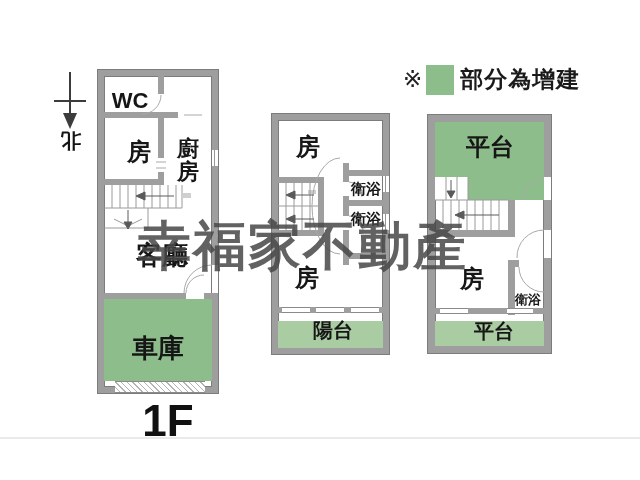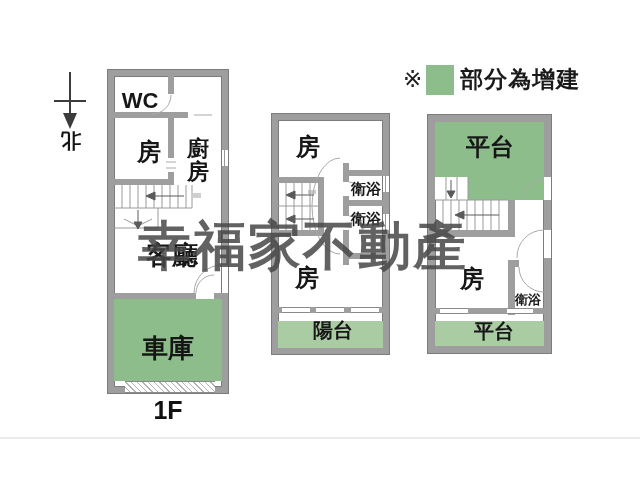--- a/index.html
+++ b/index.html
@@ -32,21 +32,21 @@
   .vwin::after{content:"";position:absolute;left:2px;top:0;bottom:0;width:1px;background:#979797;}
   .vgap{position:absolute;width:6px;background:#fff;z-index:2;}
   .door-strip{
     position:absolute;background:#fff;border-top:1px solid #8a8a8a;border-bottom:1px solid #8a8a8a;
     background-image:repeating-linear-gradient(45deg,transparent 0 3px,#b3b3b3 3px 4px);
     box-sizing:border-box;z-index:2;
   }
   .anno{position:absolute;background:#cfcfcf;z-index:3;}
   svg.deco{position:absolute;left:0;top:0;z-index:4;pointer-events:none;}
   .floor-label{
-    position:absolute;top:396px;text-align:center;font-size:25px;font-weight:600;color:#111;z-index:7;
+    position:absolute;top:396px;text-align:center;font-size:44px;font-weight:600;color:#111;z-index:7;
   }
   #watermark{
     position:absolute;left:138px;top:211px;font-size:53px;font-weight:700;
     letter-spacing:2px;color:rgba(70,70,70,0.85);z-index:6;white-space:nowrap;
   }
   #legend{position:absolute;left:403px;top:64px;display:flex;align-items:center;z-index:7;}
   #legend .mark{font-size:23px;color:#222;margin-right:4px;}
   #legend .swatch{width:28px;height:30px;background:var(--green,#8dbd8b);margin-right:6px;}
   #legend .text{font-size:23px;letter-spacing:1px;color:#1a1a1a;font-weight:700;}
   #compass-label{
@@ -66,21 +66,21 @@
     <polygon points="19,45 33,45 26,61" fill="#3c3c3c"></polygon>
   </svg>
   <div id="compass-label">北</div>
 
   <div id="legend">
     <span class="mark">※</span>
     <span class="swatch"></span>
     <span class="text">部分為增建</span>
   </div>
 
-  <div class="plan" style="left:108px;top:70px;width:120px;height:323px;">
+  <div class="plan" style="left:98px;top:70px;width:120px;height:323px;">
     <div class="plan-inner">
 
       <div class="wall" style="left:54px;top:0;width:6px;height:18px;"></div>
       <div class="wall" style="left:0;top:36px;width:74px;height:6px;"></div>
       <div class="wall" style="left:54px;top:42px;width:6px;height:40px;"></div>
       <div class="wall" style="left:54px;top:96px;width:6px;height:13px;"></div>
       <div class="wall" style="left:0;top:103px;width:60px;height:6px;"></div>
       <div class="wall" style="left:0;top:217px;width:82px;height:6px;"></div>
       <div class="wall" style="left:100px;top:217px;width:8px;height:6px;"></div>
 

